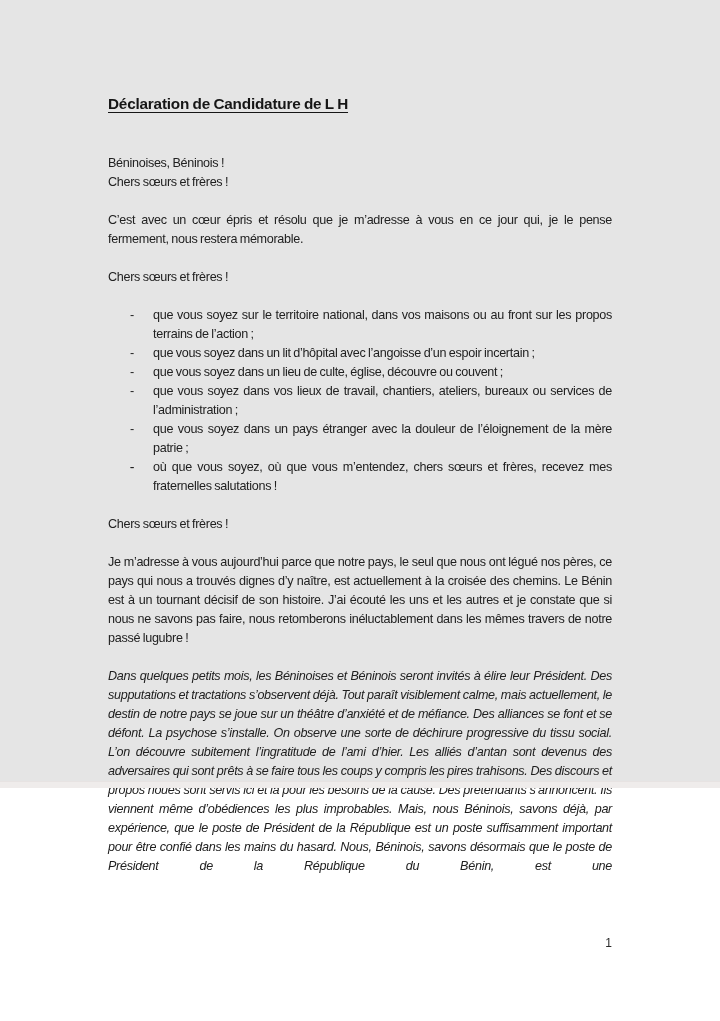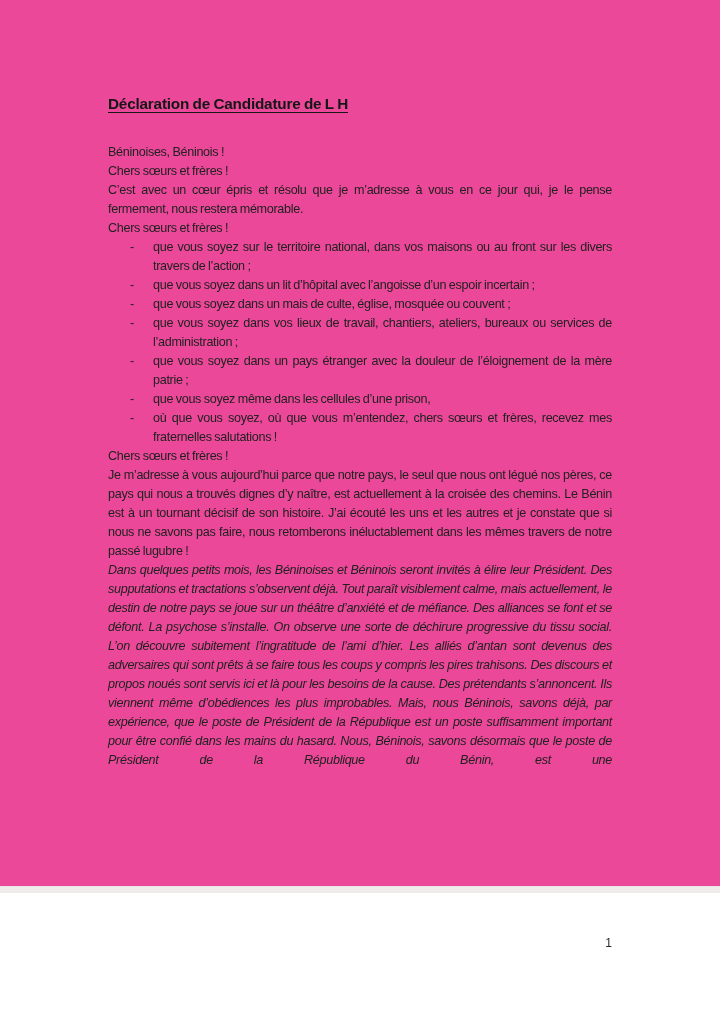--- a/index.html
+++ b/index.html
@@ -4,22 +4,22 @@
 <style>
   * { margin:0; padding:0; box-sizing:border-box; }
   html,body { width:720px; height:1021px; }
   body {
     font-family:"Liberation Sans", sans-serif;
     background:#ffffff;
     overflow:hidden;
   }
   .page {
     position:relative;
-    width:720px; height:893px;
-    background:#ec4899;
+    width:720px; height:788px;
+    background:#e5e5e5;
     color:#212121;
   }
   .content {
     position:absolute;
     left:108px; top:0;
     width:504px;
     padding-top:94px;
     font-size:12.6px;
     line-height:19px;
     letter-spacing:-0.3px;
@@ -27,22 +27,22 @@
   }
   .title {
     font-size:15.3px;
     font-weight:bold;
     letter-spacing:-0.2px;
     text-decoration:underline;
     text-decoration-thickness:1.4px;
     text-underline-offset:3px;
     color:#161616;
   }
-  .block { }
-  .first-block { margin-top:30px; }
+  .block { margin-top:19px; }
+  .first-block { margin-top:41px; }
   .just { text-align:justify; }
   .cont { text-align:justify; text-align-last:justify;font-style:italic; }
   .list { margin:0; }
   .li {
     position:relative;
     padding-left:45px;
     text-align:justify;
   }
   .dash {
     position:absolute;
@@ -79,41 +79,40 @@
     </div>
 
     <p class="block just">C’est avec un cœur épris et résolu que je m’adresse à vous en ce jour qui, je le pense fermement, nous restera mémorable.</p>
 
     <p class="block">Chers sœurs et frères !</p>
 
     <div class="block">
       <div class="list">
         <div class="li">
           <span class="dash">-</span>
-          <span class="li-text">que vous soyez sur le territoire national, dans vos maisons ou au front sur les divers travers de l’action ;</span>
+          <span class="li-text">que vous soyez sur le territoire national, dans vos maisons ou au front sur les propos terrains de l’action ;</span>
         </div>
         <div class="li">
           <span class="dash">-</span>
           <span class="li-text">que vous soyez dans un lit d’hôpital avec l’angoisse d’un espoir incertain ;</span>
         </div>
         <div class="li">
           <span class="dash">-</span>
-          <span class="li-text">que vous soyez dans un mais de culte, église, mosquée ou couvent ;</span>
+          <span class="li-text">que vous soyez dans un lieu de culte, église, découvre ou couvent ;</span>
         </div>
         <div class="li">
           <span class="dash">-</span>
           <span class="li-text">que vous soyez dans vos lieux de travail, chantiers, ateliers, bureaux ou services de l’administration ;</span>
         </div>
         <div class="li">
           <span class="dash">-</span>
           <span class="li-text">que vous soyez dans un pays étranger avec la douleur de l’éloignement de la mère patrie ;</span>
         </div>
         <div class="li">
           <span class="dash">-</span>
-          <span class="li-text">que vous soyez même dans les cellules d’une prison,</span>
         </div>
         <div class="li">
           <span class="dash">-</span>
           <span class="li-text">où que vous soyez, où que vous m’entendez, chers sœurs et frères, recevez mes fraternelles salutations !</span>
         </div>
       </div>
     </div>
 
     <p class="block">Chers sœurs et frères !</p>
 

